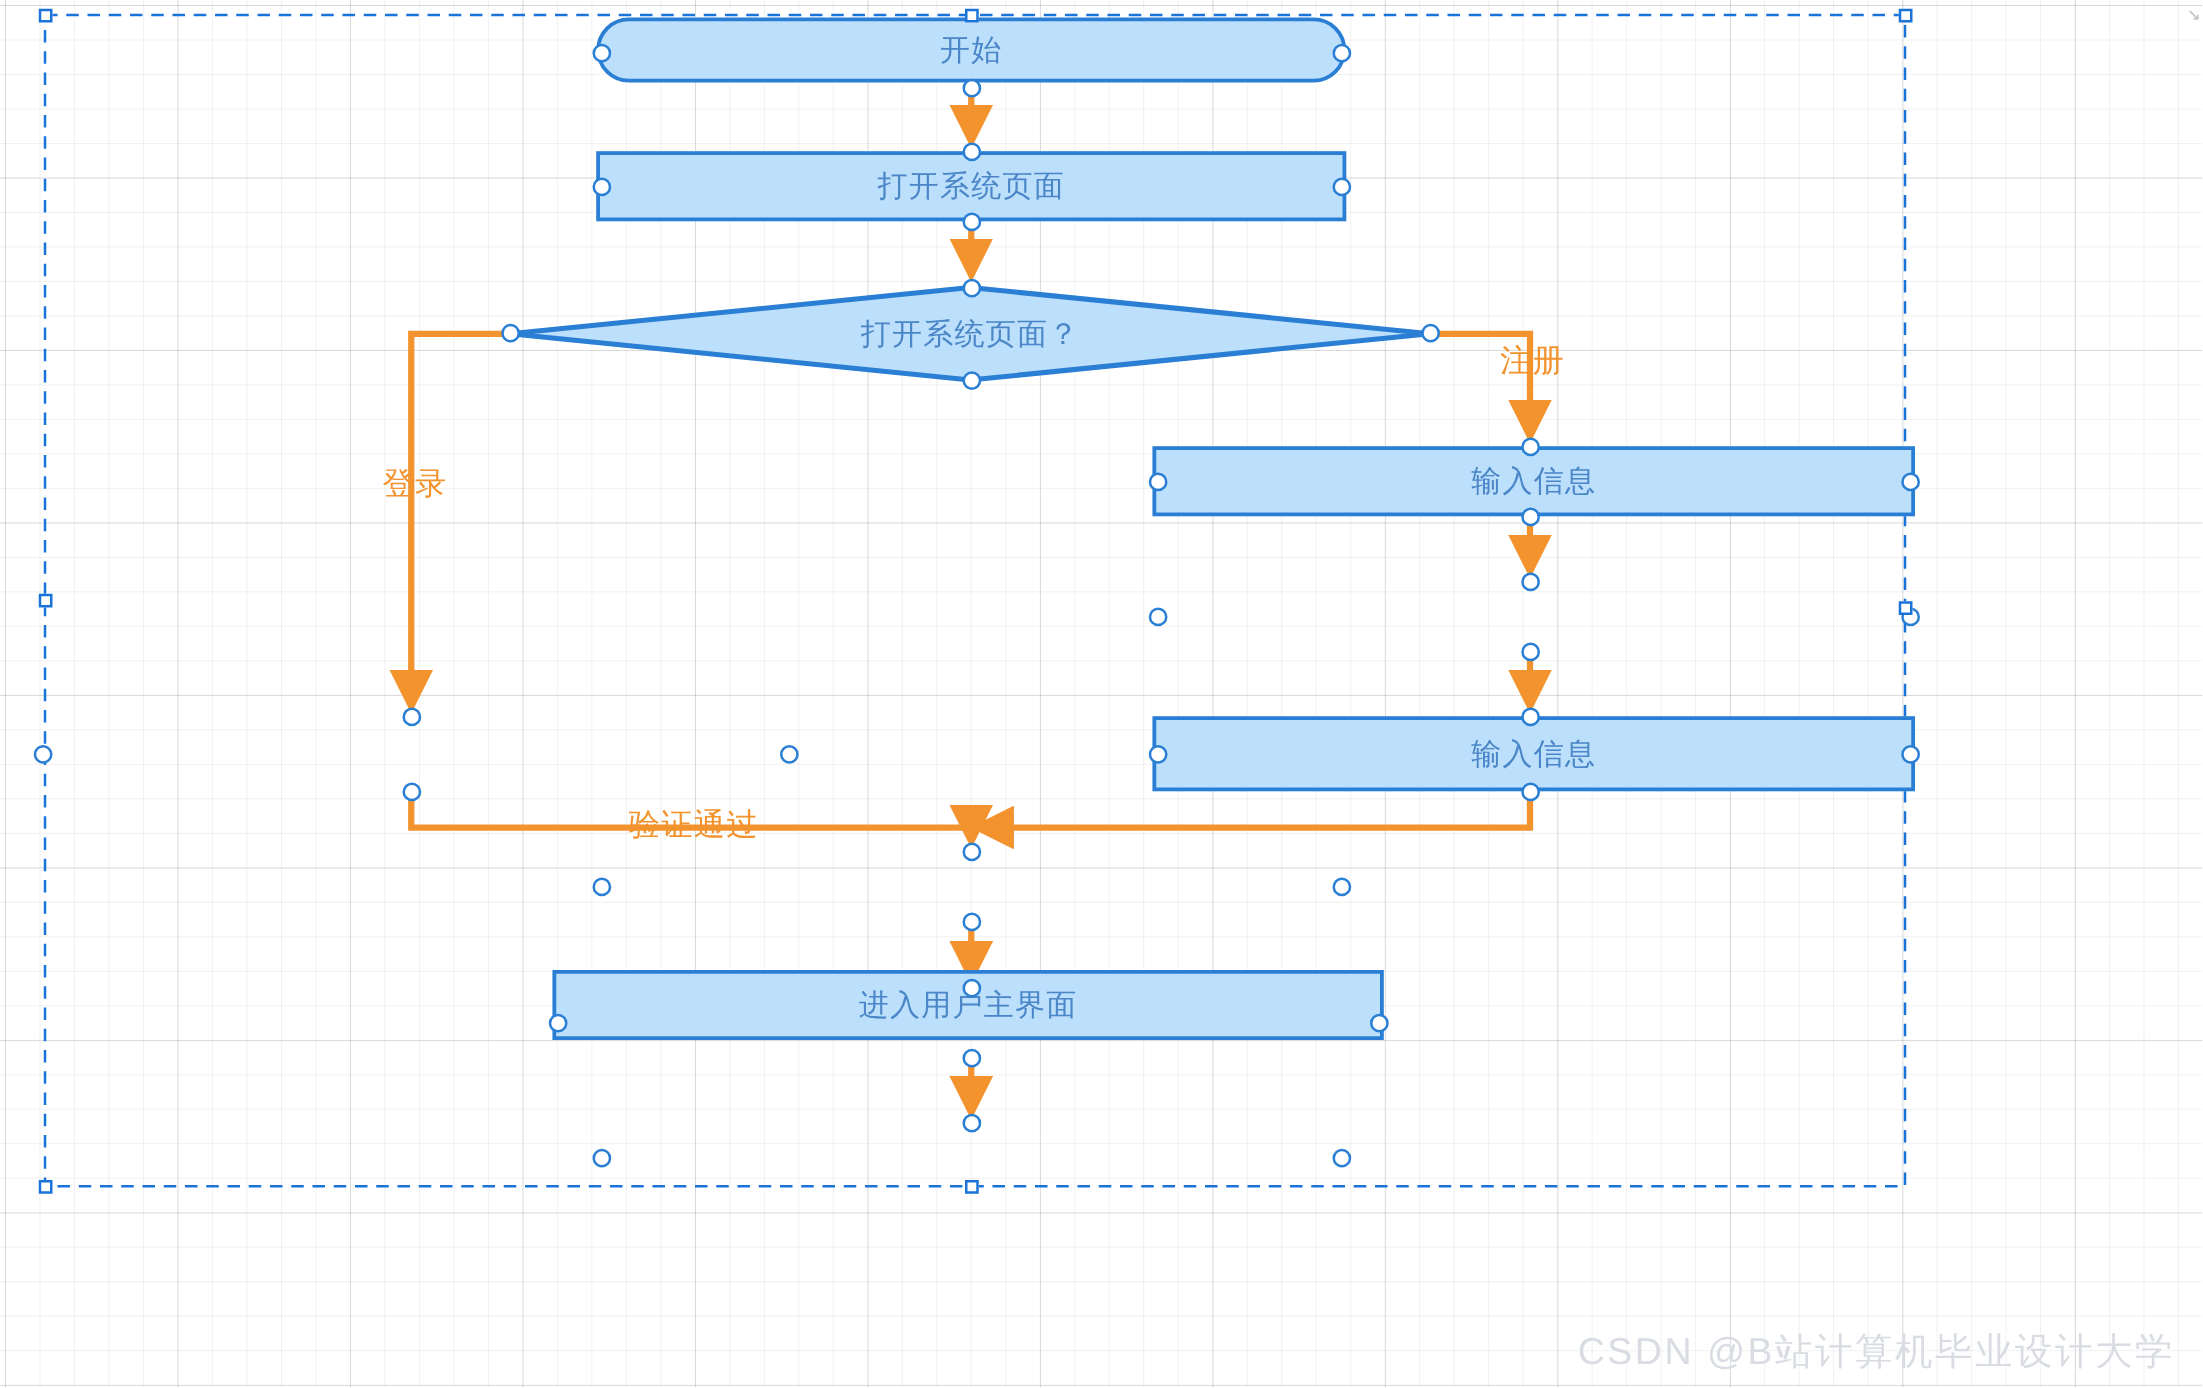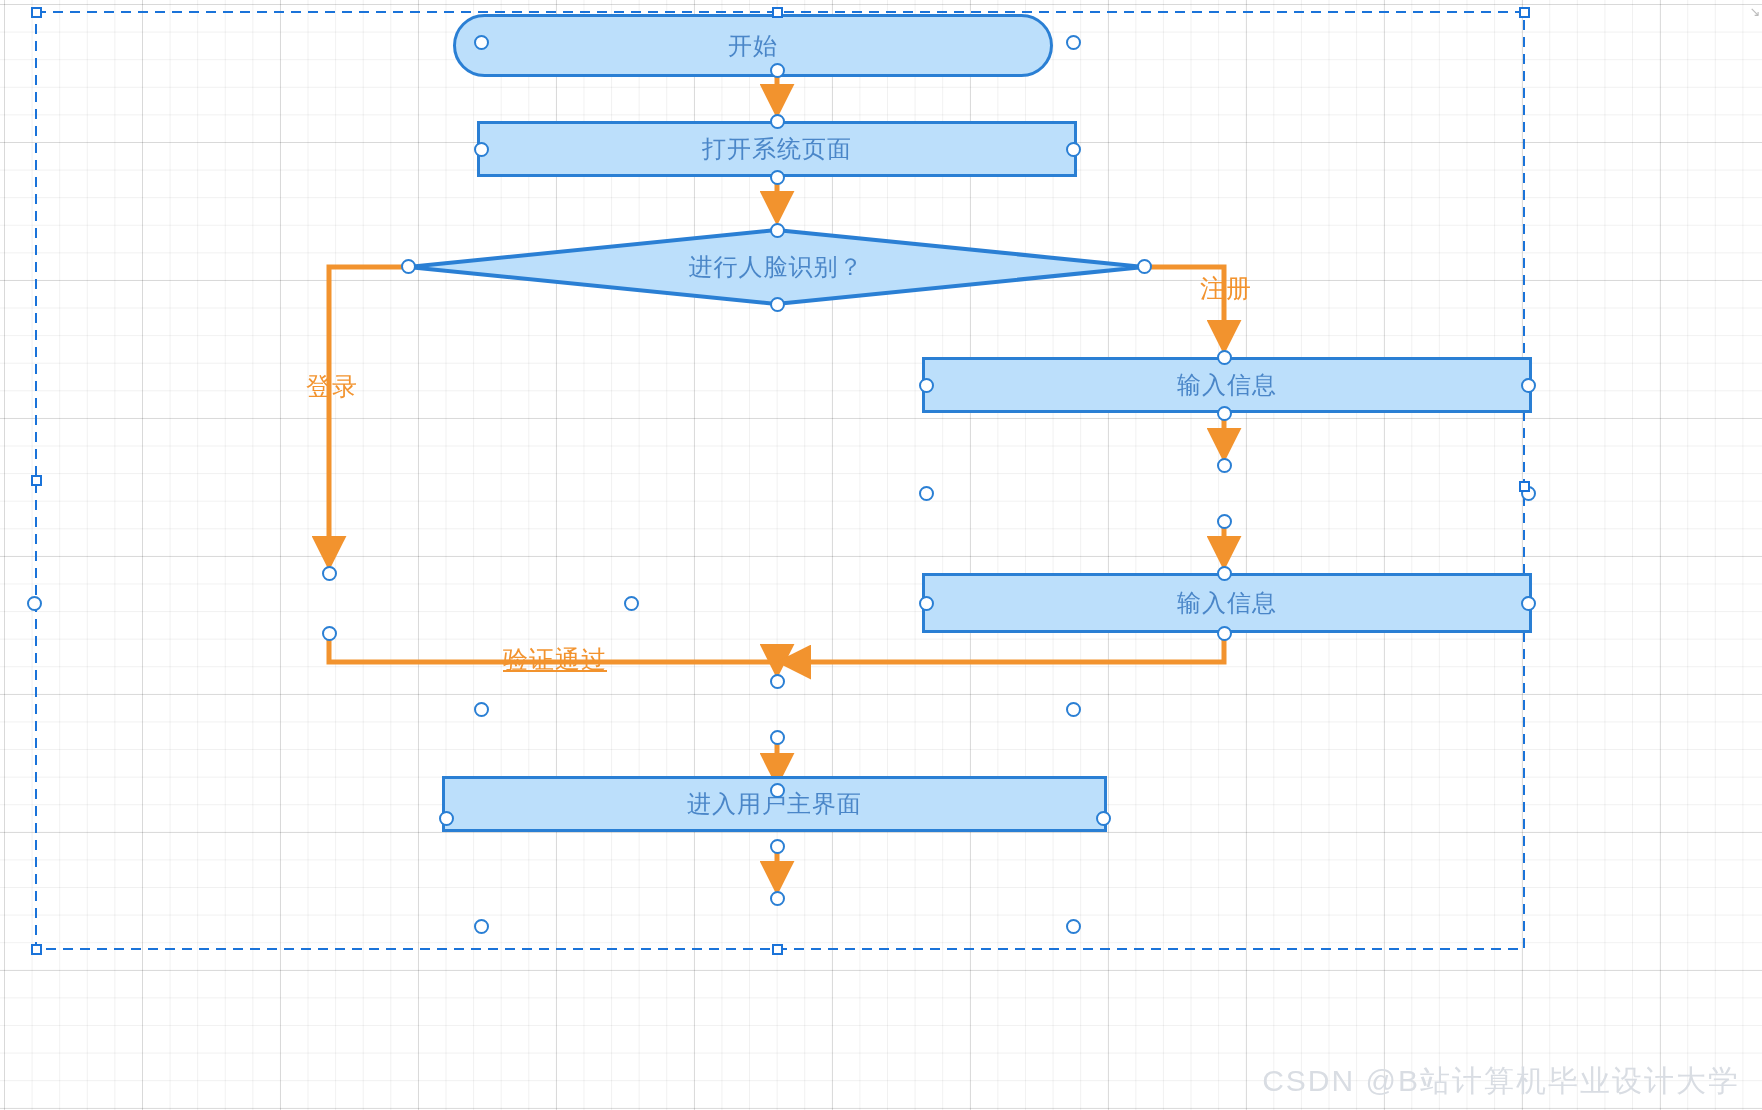--- a/index.html
+++ b/index.html
@@ -153,54 +153,54 @@
       <path d="M329,633 L329,662 L777,662 L777,673"></path>
 
       <path d="M1224,633 L1224,662 L782,662" marker-end=""></path>
 
       <path d="M777,737 L777,782"></path>
 
       <path d="M777,846 L777,890"></path>
     </g>
   </svg>
 
-  <div class="node terminator" style="left:453px; top:14px; width:600px; height:63px;">
+  <div class="node terminator" style="left:477px; top:14px; width:600px; height:52px;">
     <span>开始</span>
   </div>
 
   <div class="node" style="left:477px; top:121px; width:600px; height:56px;">
     <span>打开系统页面</span>
   </div>
 
   <div class="node diamond" style="left:406px; top:228px; width:740px; height:78px;">
     <svg class="diamond-shape" viewBox="0 0 740 78" preserveAspectRatio="none">
       <polygon points="370,2 738,39 370,76 2,39" fill="#bcdffb" stroke="#2a7fd4" stroke-width="4" vector-effect="non-scaling-stroke"></polygon>
     </svg>
-    <span class="diamond-label">进行人脸识别？</span>
+    <span class="diamond-label">打开系统页面？</span>
   </div>
 
   <div class="node" style="left:922px; top:357px; width:610px; height:56px;">
     <span>输入信息</span>
   </div>
 
 
   <div class="node" style="left:922px; top:573px; width:610px; height:60px;">
     <span>输入信息</span>
   </div>
 
 
 
   <div class="node" style="left:442px; top:776px; width:665px; height:56px;">
     <span>进入用户主界面</span>
   </div>
 
 
   <div class="edge-label" style="left:306px; top:370px;">登录</div>
   <div class="edge-label" style="left:1200px; top:272px;">注册</div>
-  <div class="edge-label" style="left:503px; top:643px;text-decoration:underline;">验证通过</div>
+  <div class="edge-label" style="left:503px; top:643px;">验证通过</div>
 
   <div class="port" style="left:481px; top:42px;"></div>
   <div class="port" style="left:1073px; top:42px;"></div>
   <div class="port" style="left:777px; top:70px;"></div>
 
   <div class="port" style="left:777px; top:121px;"></div>
   <div class="port" style="left:481px; top:149px;"></div>
   <div class="port" style="left:1073px; top:149px;"></div>
   <div class="port" style="left:777px; top:177px;"></div>
 

